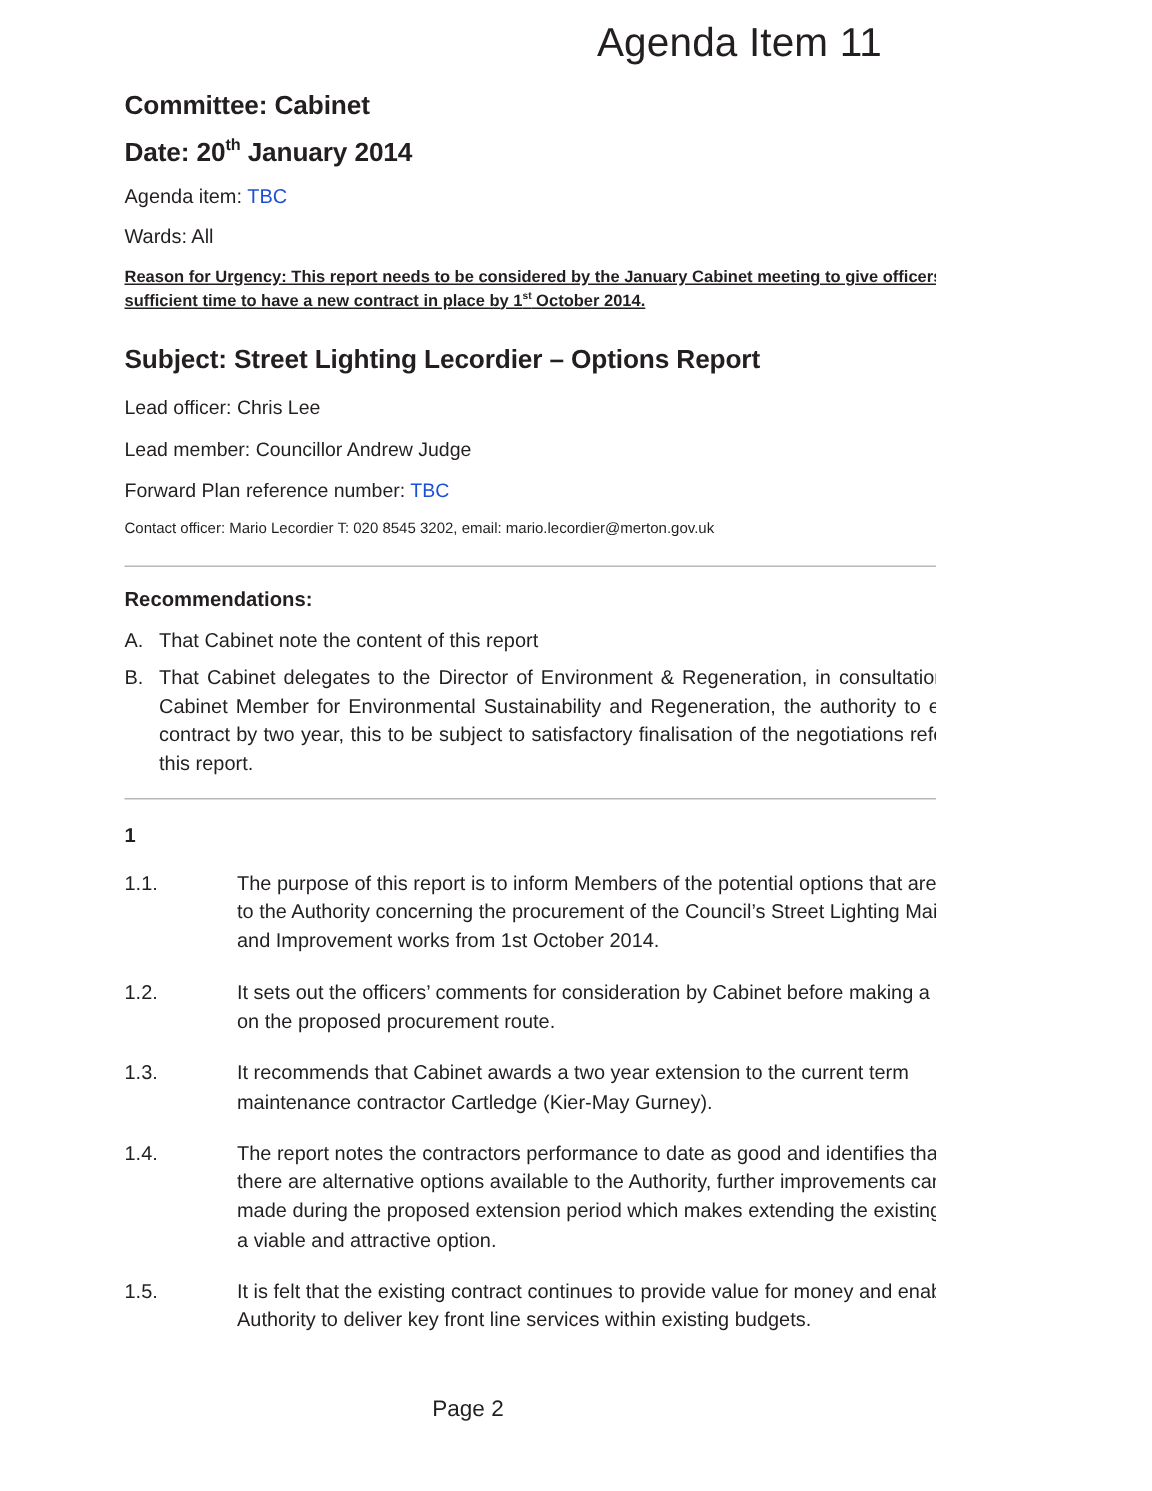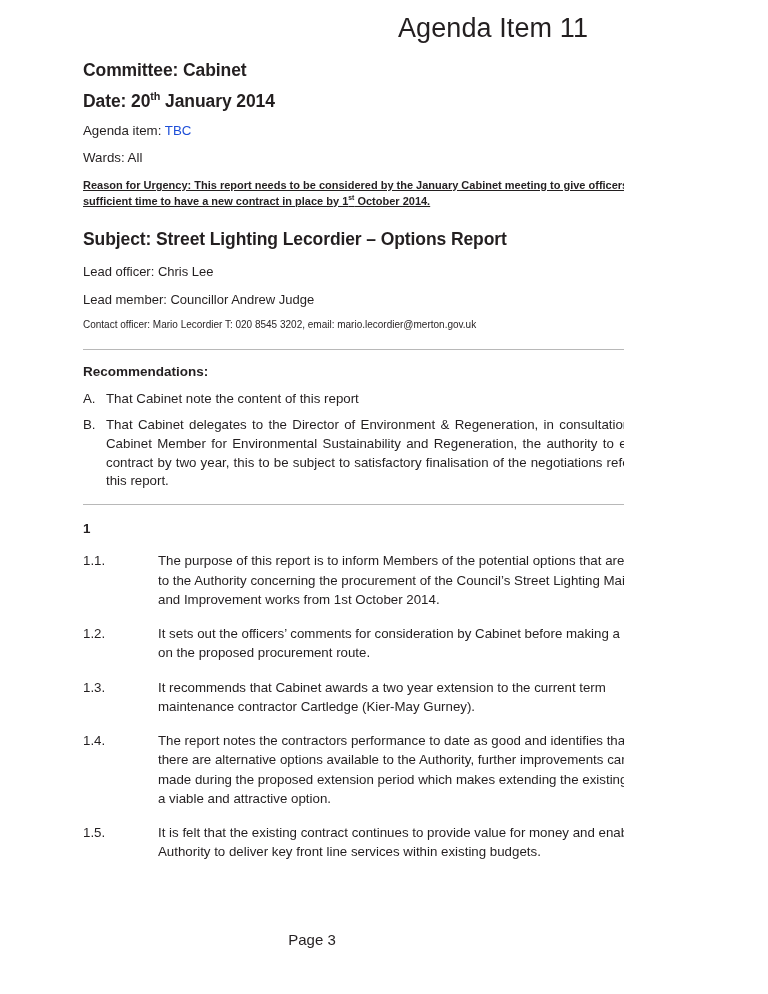--- a/index.html
+++ b/index.html
@@ -185,20 +185,21 @@
     <div class="meta-line">Wards: All</div>
 
     <div class="urgency"><span>Reason for Urgency: This report needs to be considered by the January Cabinet meeting to give officers sufficient time to have a new contract in place by 1</span><sup>st</sup><span> October 2014.</span></div>
 
     <div class="subject">Subject: Street Lighting Lecordier – Options Report</div>
 
     <div class="officer-line">Lead officer: Chris Lee</div>
 
     <div class="officer-line">Lead member: Councillor Andrew Judge</div>
 
+    <div class="officer-line"><span>Forward Plan reference number: </span><span class="tbc">TBC</span></div>
 
     <div class="officer-line contact">Contact officer: Mario Lecordier T: 020 8545 3202, email: mario.lecordier@merton.gov.uk</div>
 
     <hr class="rule">
 
     <div class="rec-heading">Recommendations:</div>
 
     <div class="rec-item">
       <span class="marker">A.</span>
       <span class="body">That Cabinet note the content of this report</span>
@@ -235,15 +236,15 @@
       <div class="para-text">The report notes the contractors performance to date as good and identifies that while there are alternative options available to the Authority, further improvements can be made during the proposed extension period which makes extending the existing contract a viable and attractive option.</div>
     </div>
 
     <div class="para">
       <div class="para-num">1.5.</div>
       <div class="para-text">It is felt that the existing contract continues to provide value for money and enables the Authority to deliver key front line services within existing budgets.</div>
     </div>
 
   </div>
 
-  <div class="footer">Page 3</div>
+  <div class="footer">Page 2</div>
 
 </div>
 
 </body></html>

